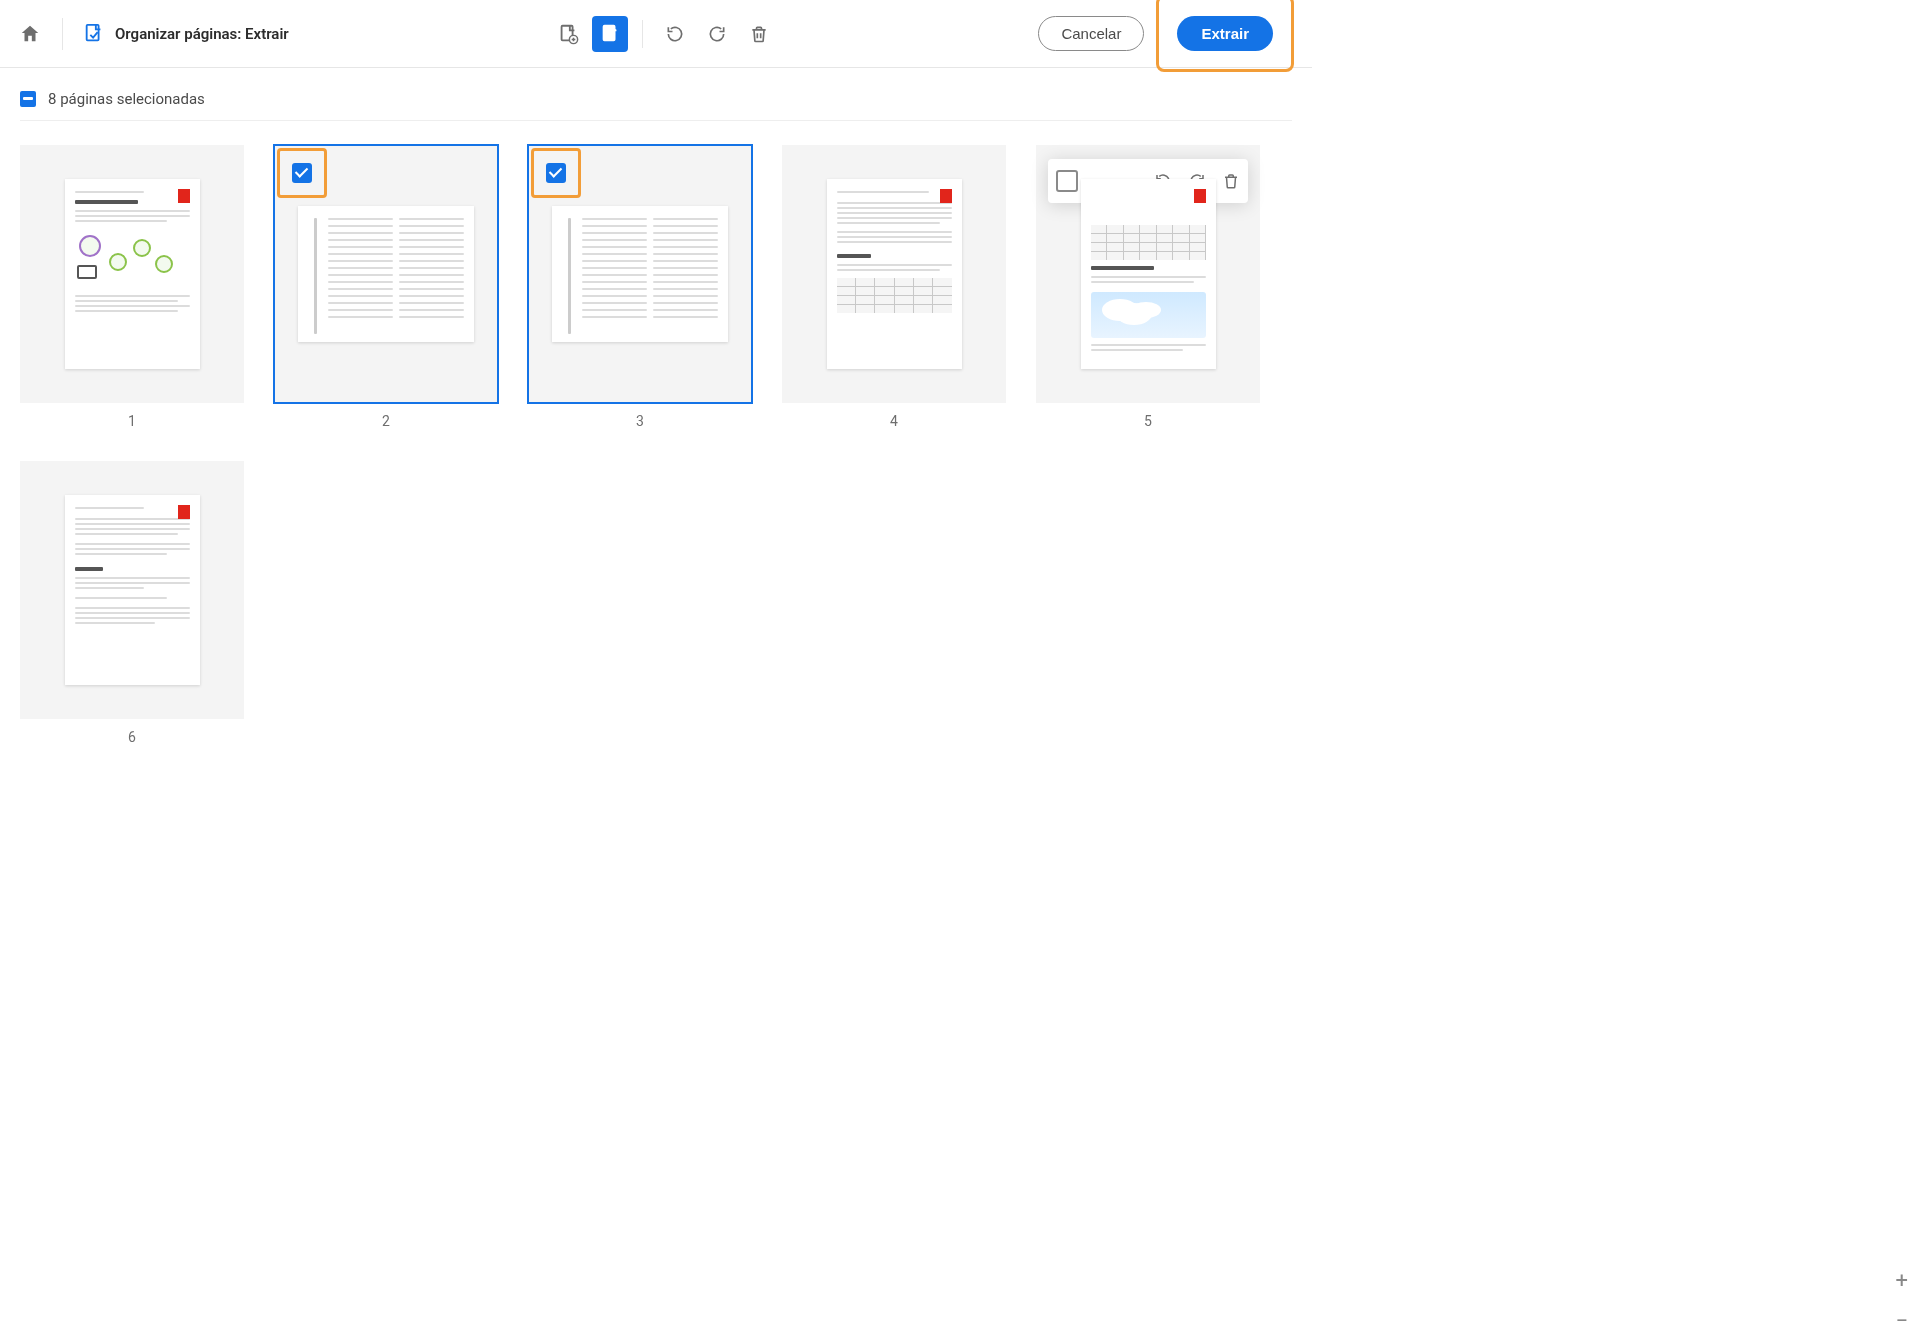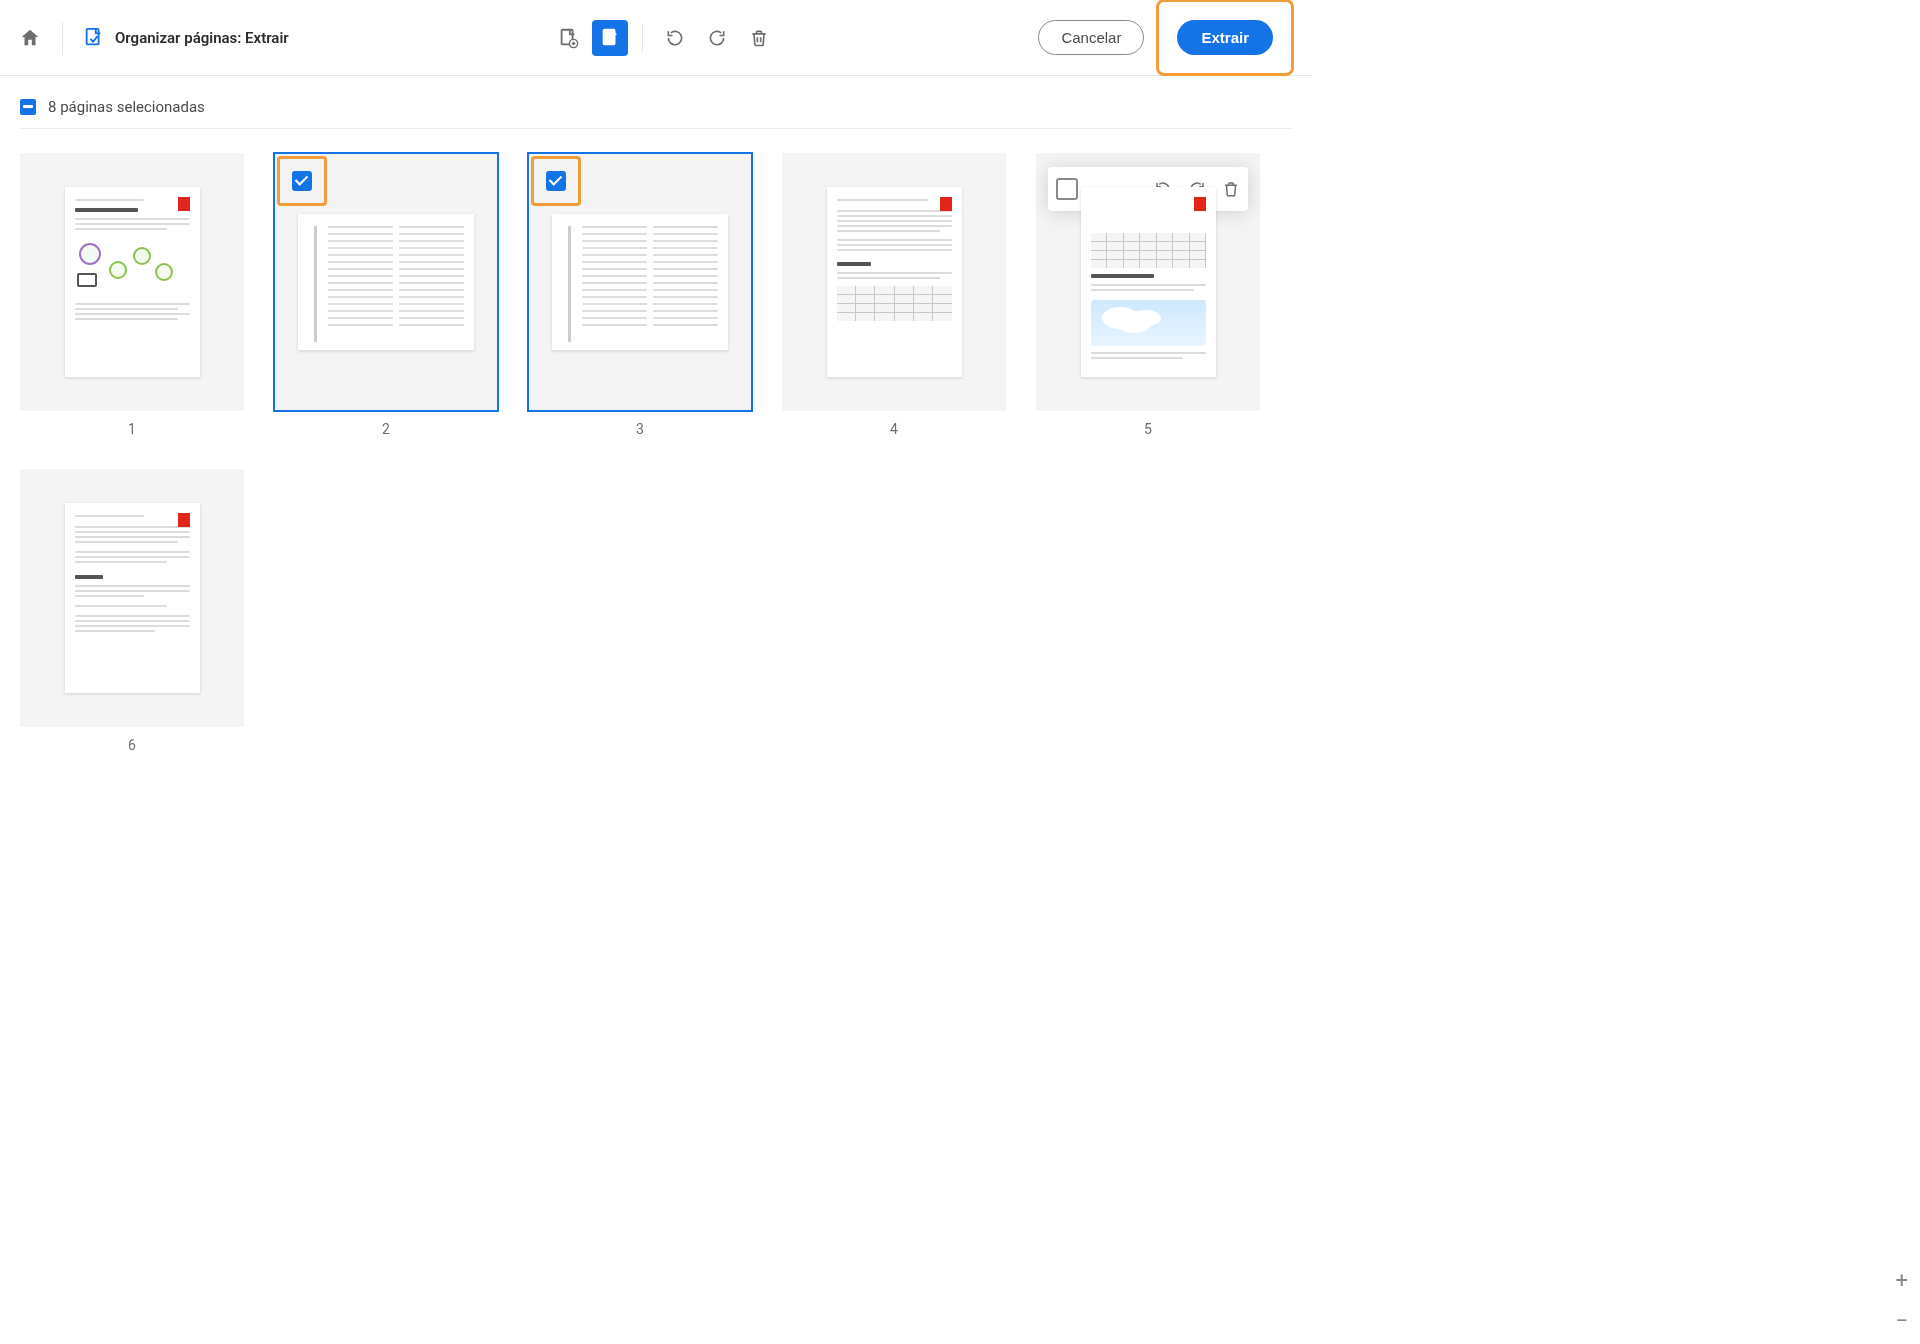--- a/index.html
+++ b/index.html
@@ -1,19 +1,19 @@
 <!DOCTYPE html>
 <html><head>
   <meta charset="utf-8">
   <style>
     * { margin:0; padding:0; box-sizing:border-box; }
     body { font-family:-apple-system,BlinkMacSystemFont,"Segoe UI",Roboto,Arial,sans-serif; background:#fff; color:#333; width:1312px; height:918px; overflow:hidden; }
 
     
-    .top-bar { display:flex; align-items:center; height:76px; padding:0 18px; border-bottom:1px solid #e6e6e6; }
+    .top-bar { display:flex; align-items:center; height:68px; padding:0 18px; border-bottom:1px solid #e6e6e6; }
     .home-btn { width:24px; height:24px; display:flex; align-items:center; justify-content:center; cursor:pointer; }
     .vr { width:1px; height:32px; background:#e6e6e6; margin:0 20px; }
     .tool-ico { width:22px; height:22px; }
     .title { font-size:15px; font-weight:600; margin-left:10px; color:#2c2c2c; }
     .center-tools { margin-left:auto; display:flex; align-items:center; gap:6px; }
     .tool-btn { width:36px; height:36px; display:flex; align-items:center; justify-content:center; border-radius:4px; cursor:pointer; }
     .tool-btn.active { background:#1473e6; }
     .tool-btn.active svg path { stroke:#fff; fill:#fff; }
     .center-tools .vr { margin:0 8px; height:28px; }
     .right-actions { margin-left:auto; display:flex; align-items:center; gap:12px; }

